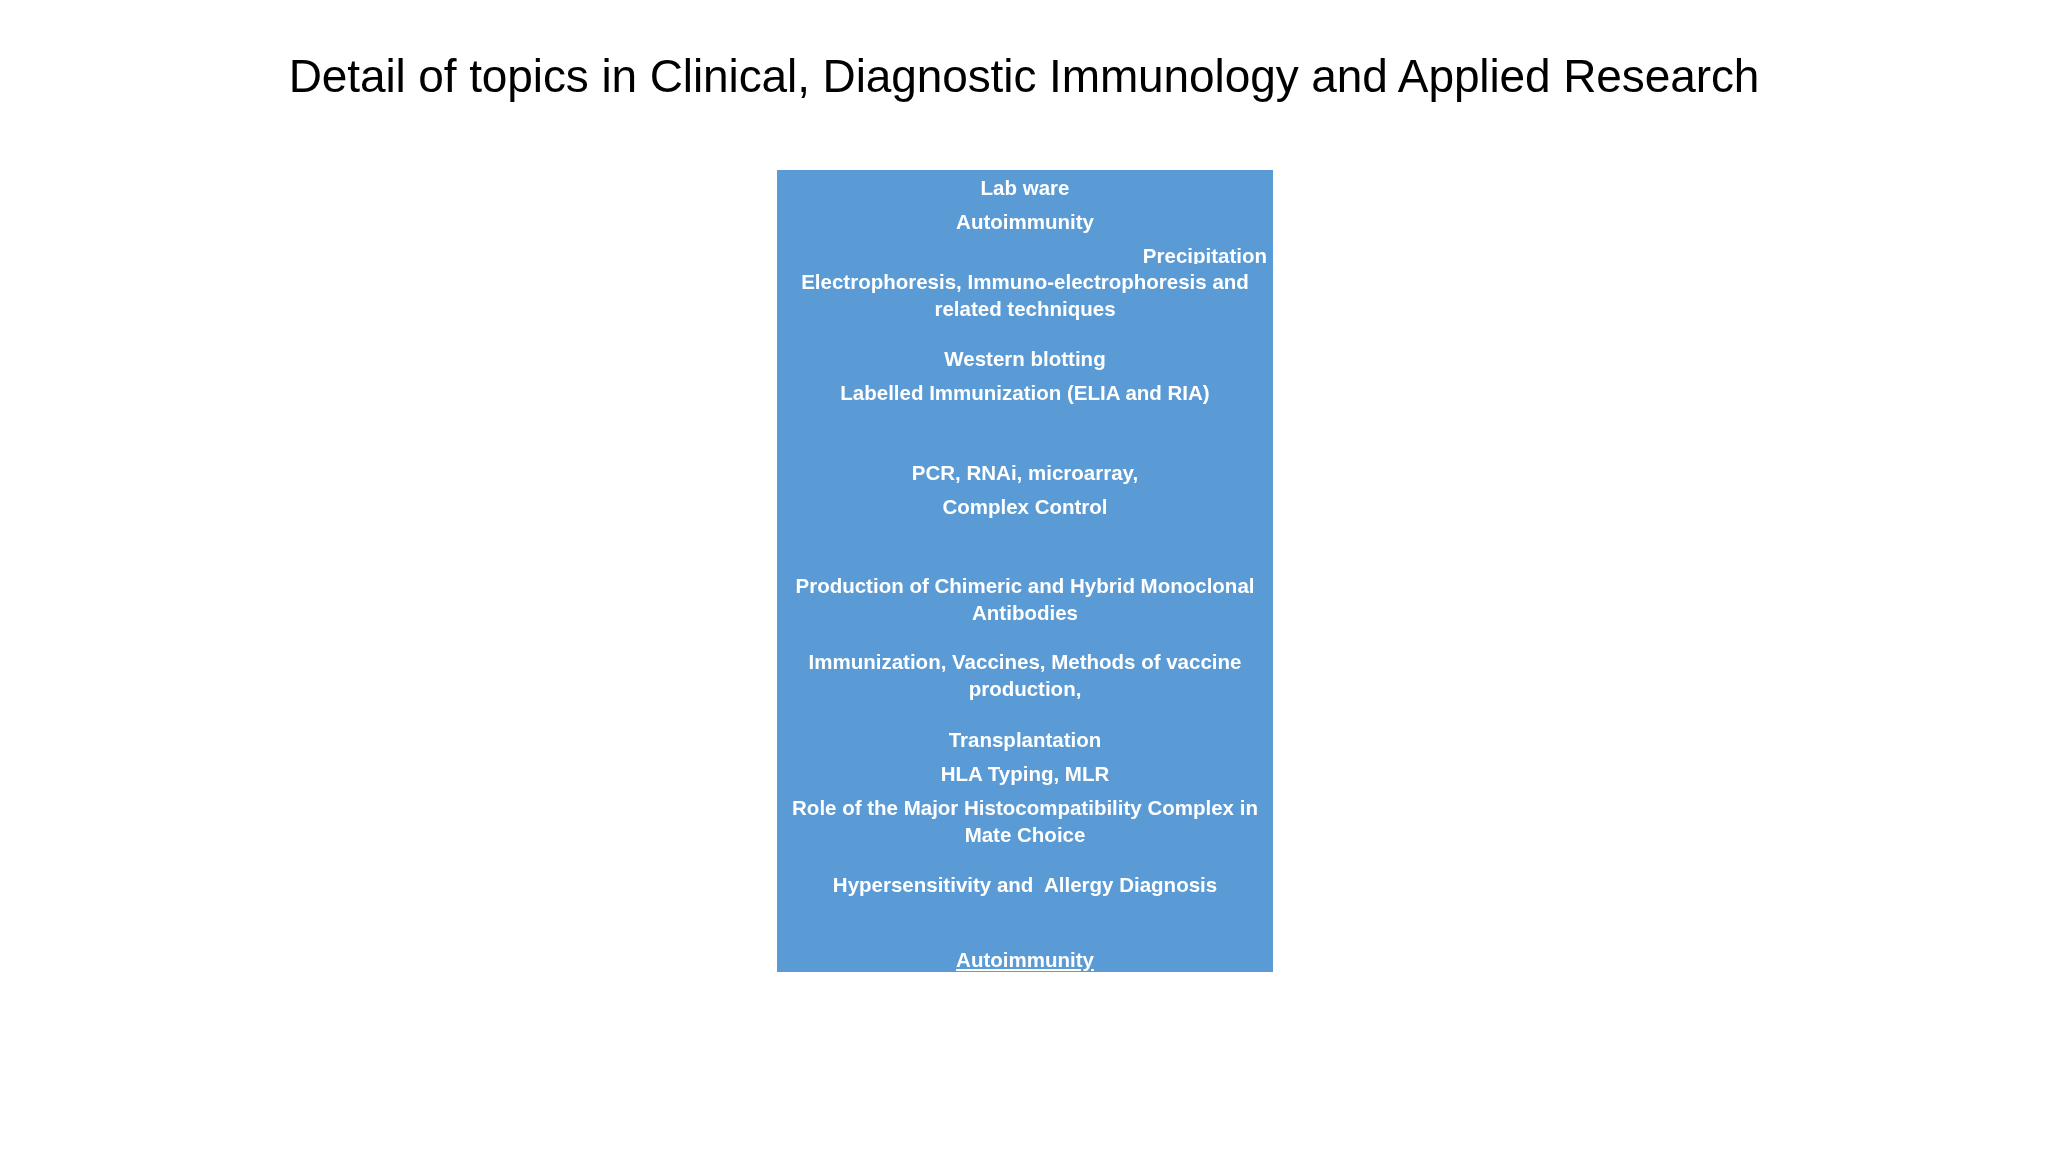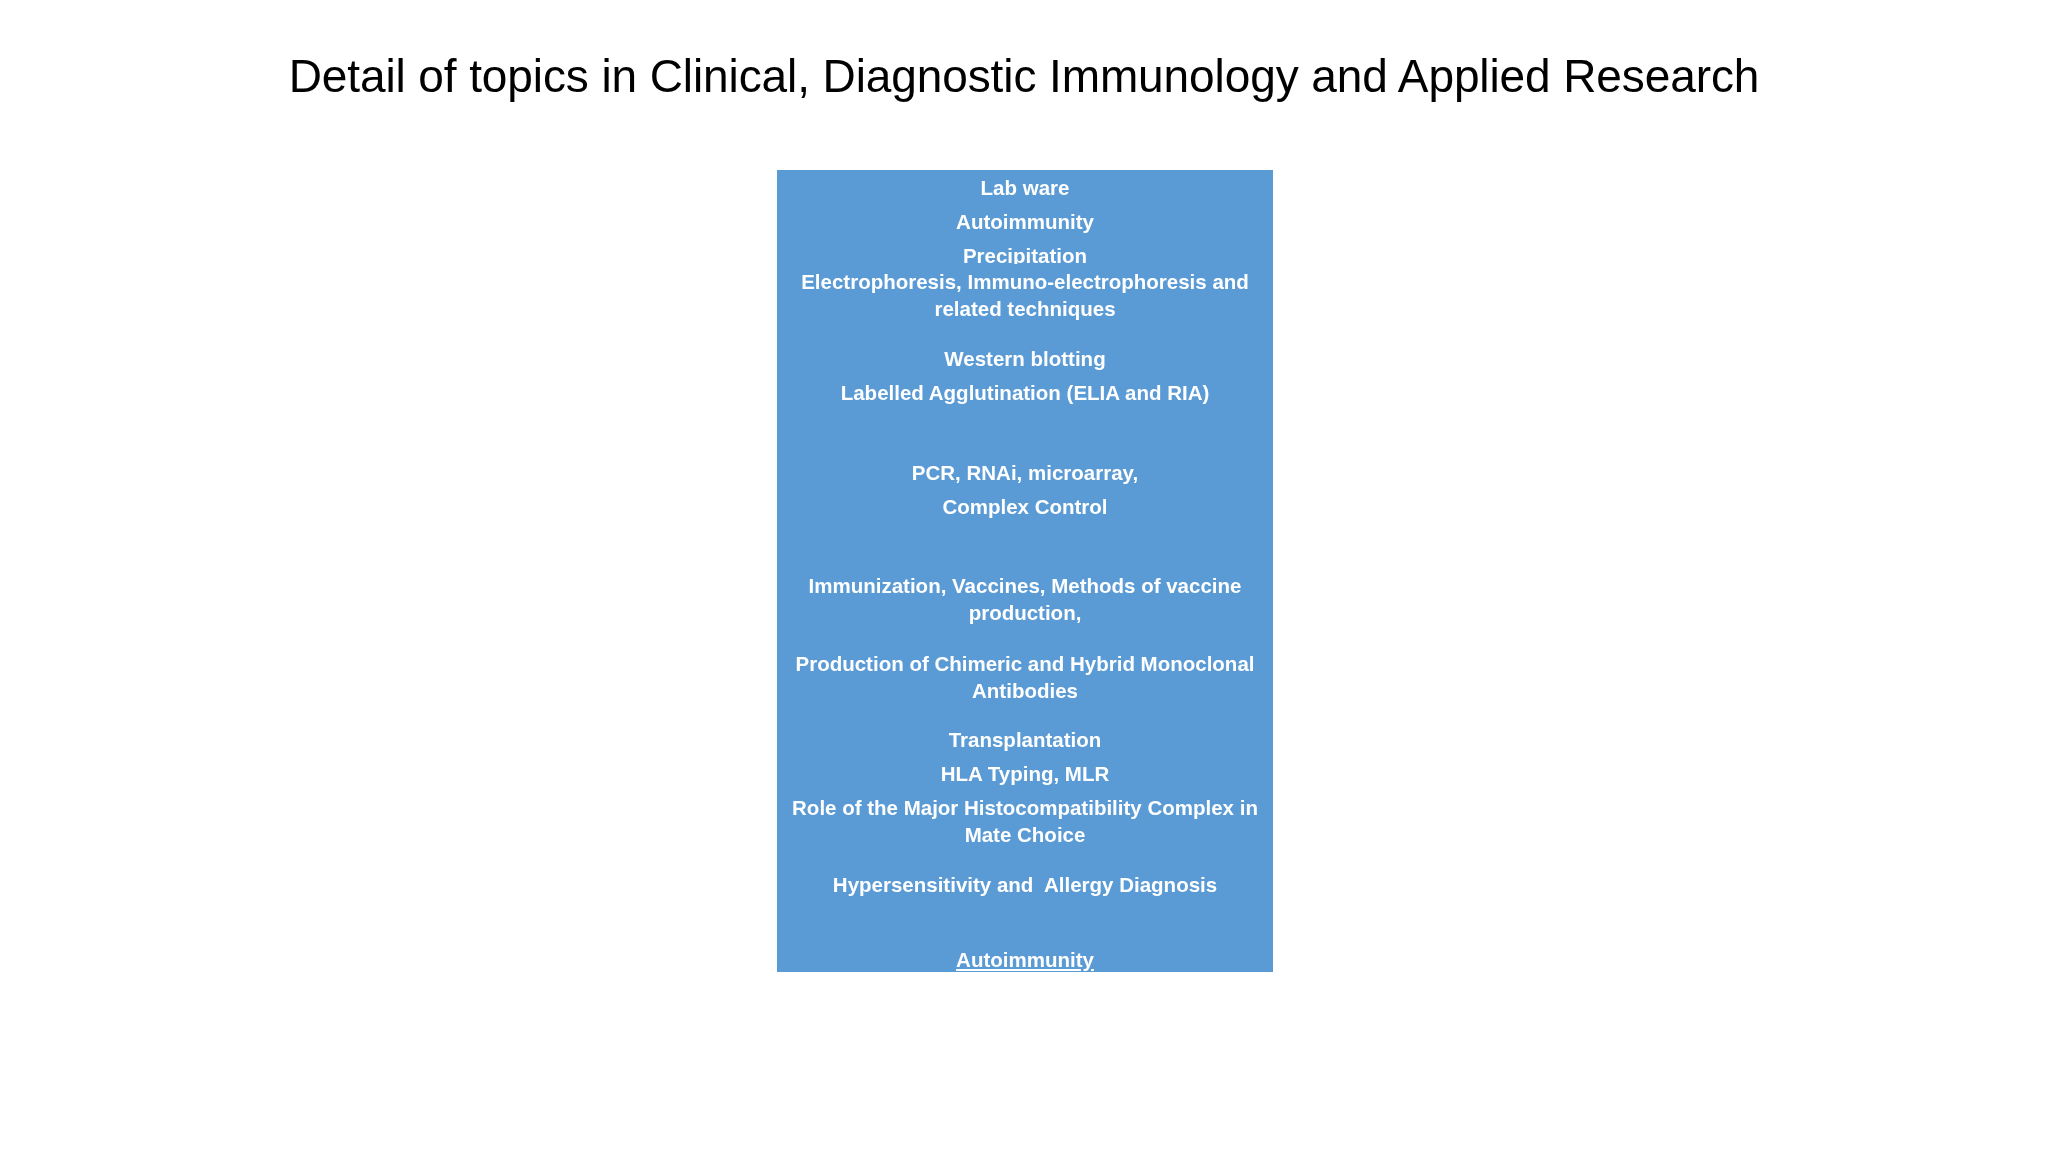--- a/index.html
+++ b/index.html
@@ -63,21 +63,21 @@
     white-space: pre-wrap;
   }
 
   .topic-row:last-child {
     margin-bottom: 0;
     text-decoration: underline;
   }
 
   
   .h-34 { height: 34px; }
-  .h-35 { height: 26px; }
+  .h-35 { height: 26px; text-align: right; }
   .h-30 { height: 30px; }
   .h-75 { height: 75px; }
   .h-76 { height: 76px; }
   .h-77 { height: 77px; }
   .h-78 { height: 78px; }
   .h-79 { height: 79px; }
   .h-80 { height: 80px; }
 </style>
 </head>
 <body>
@@ -91,29 +91,29 @@
     <div class="topic-row h-34">Lab ware</div>
 
     <div class="topic-row h-34">Autoimmunity</div>
 
     <div class="topic-row h-35">Precipitation</div>
 
     <div class="topic-row h-77">Electrophoresis, Immuno-electrophoresis and related techniques</div>
 
     <div class="topic-row h-34">Western blotting</div>
 
-    <div class="topic-row h-80">Labelled Agglutination (ELIA and RIA)</div>
+    <div class="topic-row h-80">Labelled Immunization (ELIA and RIA)</div>
 
     <div class="topic-row h-34">PCR, RNAi, microarray,</div>
 
     <div class="topic-row h-79">Complex Control</div>
 
+    <div class="topic-row h-76">Production of Chimeric and Hybrid Monoclonal Antibodies</div>
+
     <div class="topic-row h-78">Immunization, Vaccines, Methods of vaccine production,</div>
-
-    <div class="topic-row h-76">Production of Chimeric and Hybrid Monoclonal Antibodies</div>
 
     <div class="topic-row h-34">Transplantation</div>
 
     <div class="topic-row h-34">HLA Typing, MLR</div>
 
     <div class="topic-row h-77">Role of the Major Histocompatibility Complex in Mate Choice</div>
 
     <div class="topic-row h-75">Hypersensitivity and  Allergy Diagnosis</div>
 
     <div class="topic-row h-30">Autoimmunity</div>

